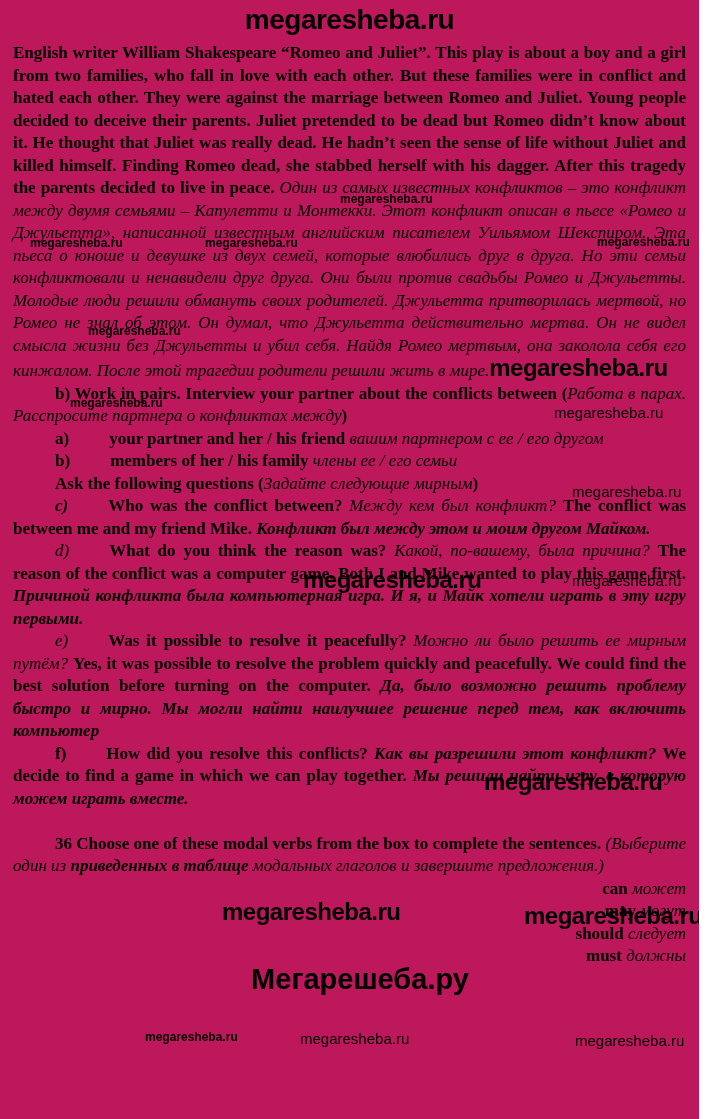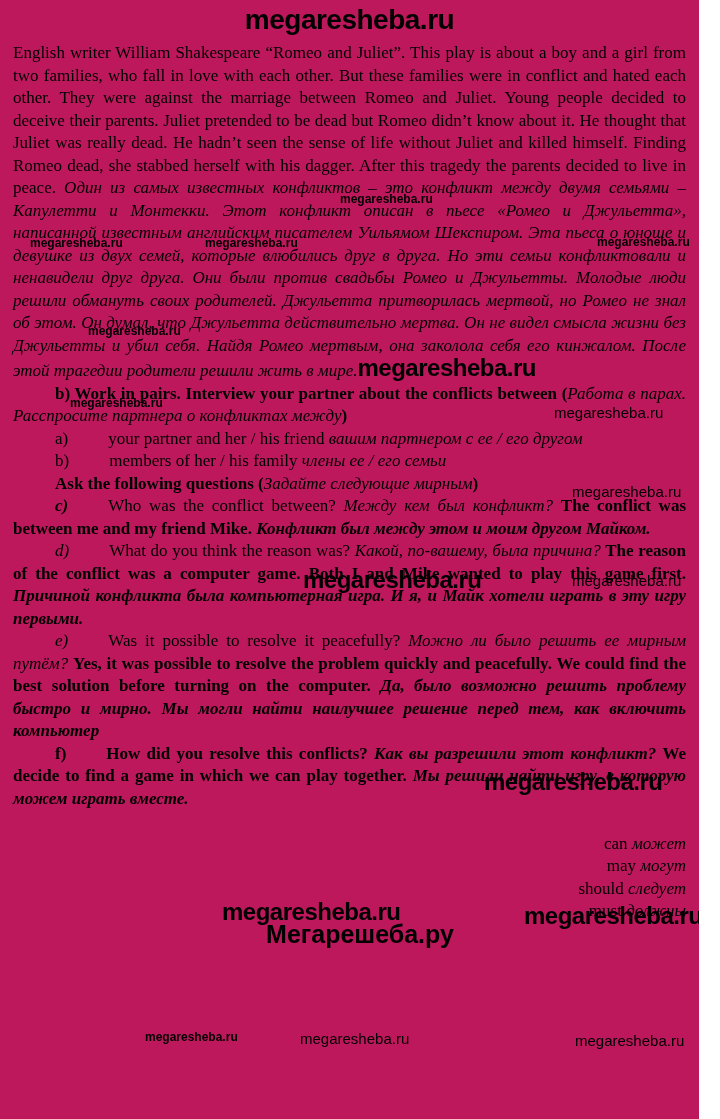--- a/index.html
+++ b/index.html
@@ -20,21 +20,21 @@
     font-family:"Liberation Sans", sans-serif;
     font-weight:700;
     font-size:28px;
     line-height:34px;
     letter-spacing:-0.5px;
   }
   .content { padding:0 13px; }
   .content p { margin:0; text-align:justify; }
   .content p.indent { text-indent:42px; }
   .content p.left { text-align:right; }
-  .run-r  { font-style:normal; font-weight:400; }
+  .run-r  { font-style:normal; font-weight:700; }
   .run-i  { font-style:italic; font-weight:400;margin-top:35px; }
   .run-b  { font-style:normal; font-weight:700; }
   .run-bi { font-style:italic; font-weight:700; }
   .run-tab { display:inline-block; width:40px; }
   .run-wmb {
     font-family:"Liberation Sans", sans-serif;
     font-size:24px; font-weight:700; letter-spacing:-0.5px;
     font-style:normal;
   }
   .wm {
@@ -45,39 +45,40 @@
   }
   .wm.sb { font-size:12px; font-weight:700; }
   .wm.r  { font-size:15px; font-weight:400; }
   .wm.lb { font-size:24px; font-weight:700; letter-spacing:-0.5px; }
   .footer {
     position:absolute;
     left:0; top:1081; width:720px;
     text-align:center;
     font-family:"Liberation Sans", sans-serif;
     font-weight:700;
-    font-size:25px;
+    font-size:29px;
   }
 </style>
 </head>
 <body>
 
 <div class="page">
   <div class="header">megaresheba.ru</div>
   <div class="content" id="content">
       <p class=""><span class="run-r">English writer William Shakespeare “Romeo and Juliet”. This play is about a boy and a girl from two families, who fall in love with each other. But these families were in conflict and hated each other. They were against the marriage between Romeo and Juliet. Young people decided to deceive their parents. Juliet pretended to be dead but Romeo didn’t know about it. He thought that Juliet was really dead. He hadn’t seen the sense of life without Juliet and killed himself. Finding Romeo dead, she stabbed herself with his dagger. After this tragedy the parents decided to live in peace. </span><span class="run-i">Один из самых известных конфликтов – это конфликт между двумя семьями – Капулетти и Монтекки. Этот конфликт описан в пьесе «Ромео и Джульетта», написанной известным английским писателем Уильямом Шекспиром. Эта пьеса о юноше и девушке из двух семей, которые влюбились друг в друга. Но эти семьи конфликтовали и ненавидели друг друга. Они были против свадьбы Ромео и Джульетты. Молодые люди решили обмануть своих родителей. Джульетта притворилась мертвой, но Ромео не знал об этом. Он думал, что Джульетта действительно мертва. Он не видел смысла жизни без Джульетты и убил себя. Найдя Ромео мертвым, она заколола себя его кинжалом. После этой трагедии родители решили жить в мире.</span><span class="run-wmb">megaresheba.ru</span></p>
       <p class="indent"><span class="run-b">b) Work in pairs. Interview your partner about the conflicts between (</span><span class="run-i">Работа в парах. Расспросите партнера о конфликтах между</span><span class="run-b">)</span></p>
       <p class="indent"><span class="run-r">a)</span><span class="run-tab"></span><span class="run-r">your partner and her / his friend </span><span class="run-i">вашим партнером с ее / его другом</span></p>
       <p class="indent"><span class="run-r">b)</span><span class="run-tab"></span><span class="run-r">members of her / his family </span><span class="run-i">члены ее / его семьи</span></p>
       <p class="indent"><span class="run-b">Ask the following questions (</span><span class="run-i">Задайте следующие мирным</span><span class="run-b">)</span></p>
       <p class="indent"><span class="run-bi">c)</span><span class="run-tab"></span><span class="run-r">Who was the conflict between? </span><span class="run-i">Между кем был конфликт? </span><span class="run-b">The conflict was between me and my friend Mike. </span><span class="run-bi">Конфликт был между этом и моим другом Майком.</span></p>
       <p class="indent"><span class="run-i">d)</span><span class="run-tab"></span><span class="run-r">What do you think the reason was? </span><span class="run-i">Какой, по-вашему, была причина? </span><span class="run-b">The reason of the conflict was a computer game. Both I and Mike wanted to play this game first. </span><span class="run-bi">Причиной конфликта была компьютерная игра. И я, и Майк хотели играть в эту игру первыми.</span></p>
       <p class="indent"><span class="run-i">e)</span><span class="run-tab"></span><span class="run-r">Was it possible to resolve it peacefully? </span><span class="run-i">Можно ли было решить ее мирным путём? </span><span class="run-b">Yes, it was possible to resolve the problem quickly and peacefully. We could find the best solution before turning on the computer. </span><span class="run-bi">Да, было возможно решить проблему быстро и мирно. Мы могли найти наилучшее решение перед тем, как включить компьютер</span></p>
       <p class="indent"><span class="run-b">f)</span><span class="run-tab"></span><span class="run-b">How did you resolve this conflicts? </span><span class="run-bi">Как вы разрешили этот конфликт? </span><span class="run-b">We decide to find a game in which we can play together. </span><span class="run-bi">Мы решили найти игру, в которую можем играть вместе.</span></p>
       <p class="">&nbsp;</p>
+      <p class="indent"><span class="run-b">36 Choose one of these modal verbs from the box to complete the sentences. </span><span class="run-i">(Выберите один из </span><span class="run-bi">приведенных в таблице </span><span class="run-i">модальных глаголов и завершите предложения.)</span></p>
       <p class="indent left"><span class="run-r">can </span><span class="run-i">может</span></p>
       <p class="indent left"><span class="run-r">may </span><span class="run-i">могут</span></p>
       <p class="indent left"><span class="run-r">should </span><span class="run-i">следует</span></p>
       <p class="indent left"><span class="run-r">must </span><span class="run-i">должны</span></p>
     </div>
   <div id="wm-layer">
       <div class="wm sb" style="left: 340px; top: 188px;">megaresheba.ru</div>
       <div class="wm sb" style="left: 30px; top: 232px;">megaresheba.ru</div>
       <div class="wm sb" style="left: 205px; top: 232px;">megaresheba.ru</div>
       <div class="wm sb" style="left: 597px; top: 231px;">megaresheba.ru</div>

